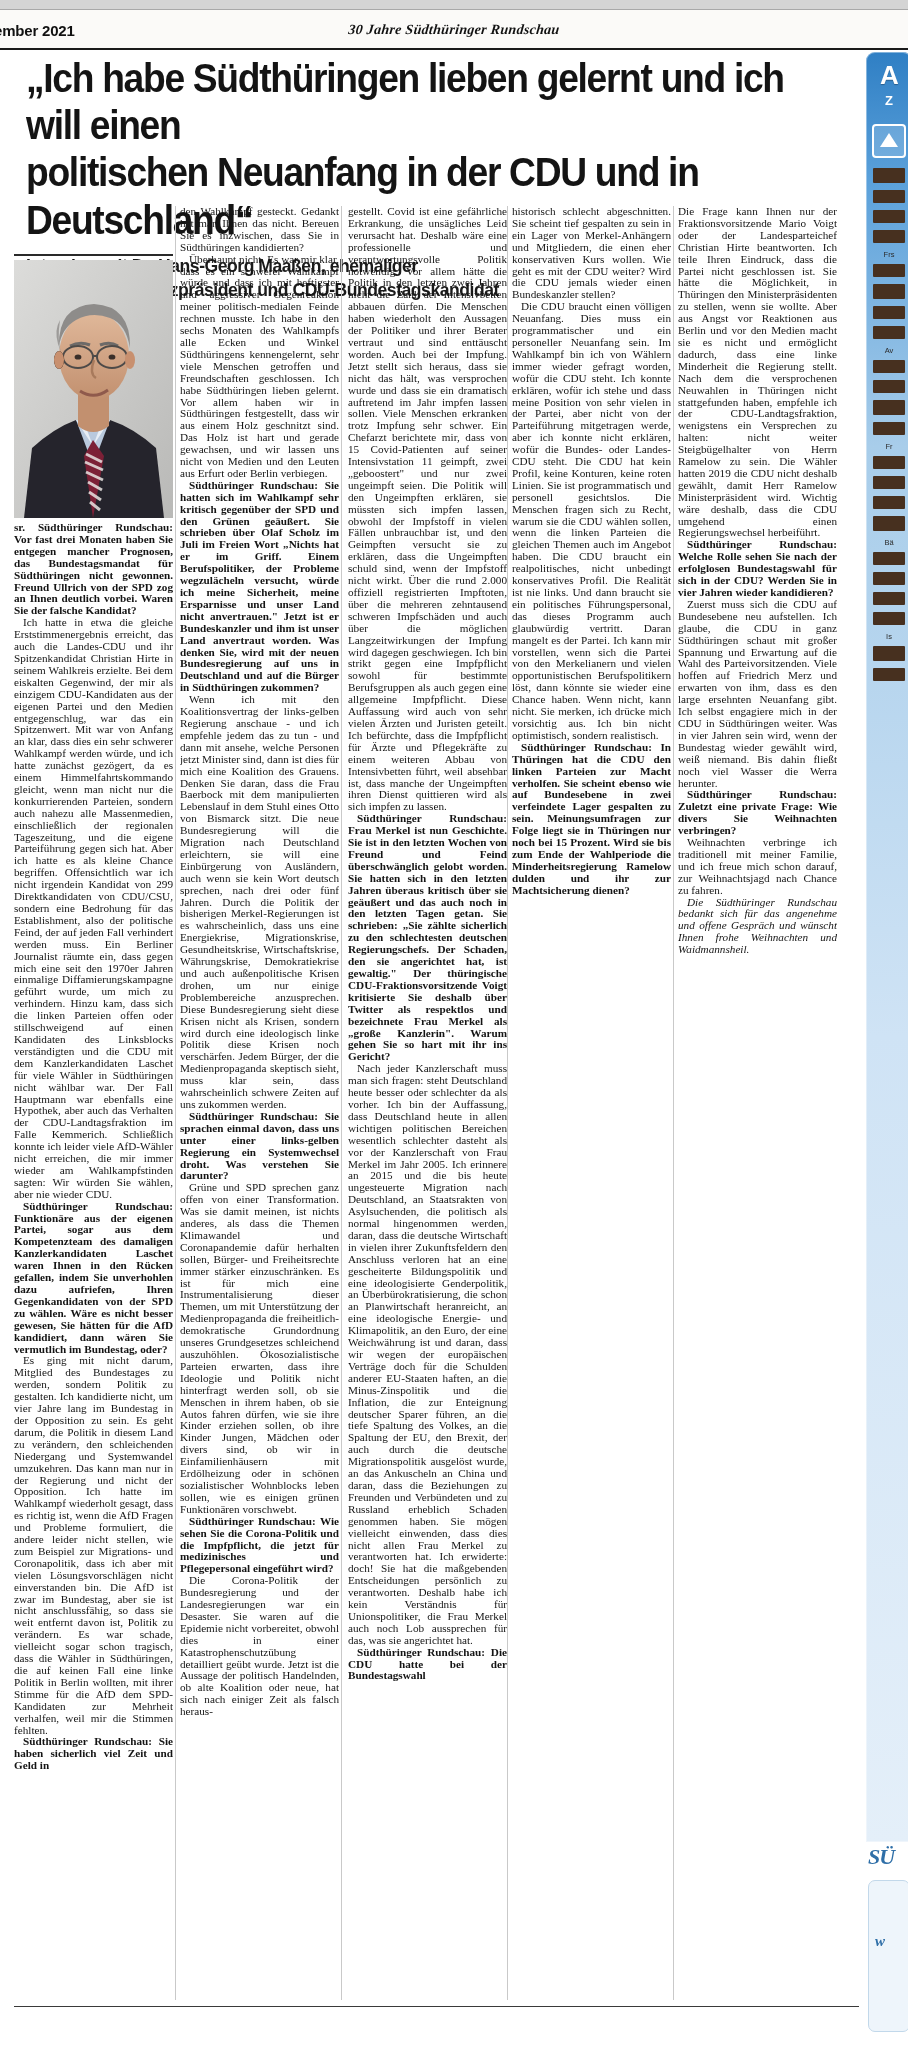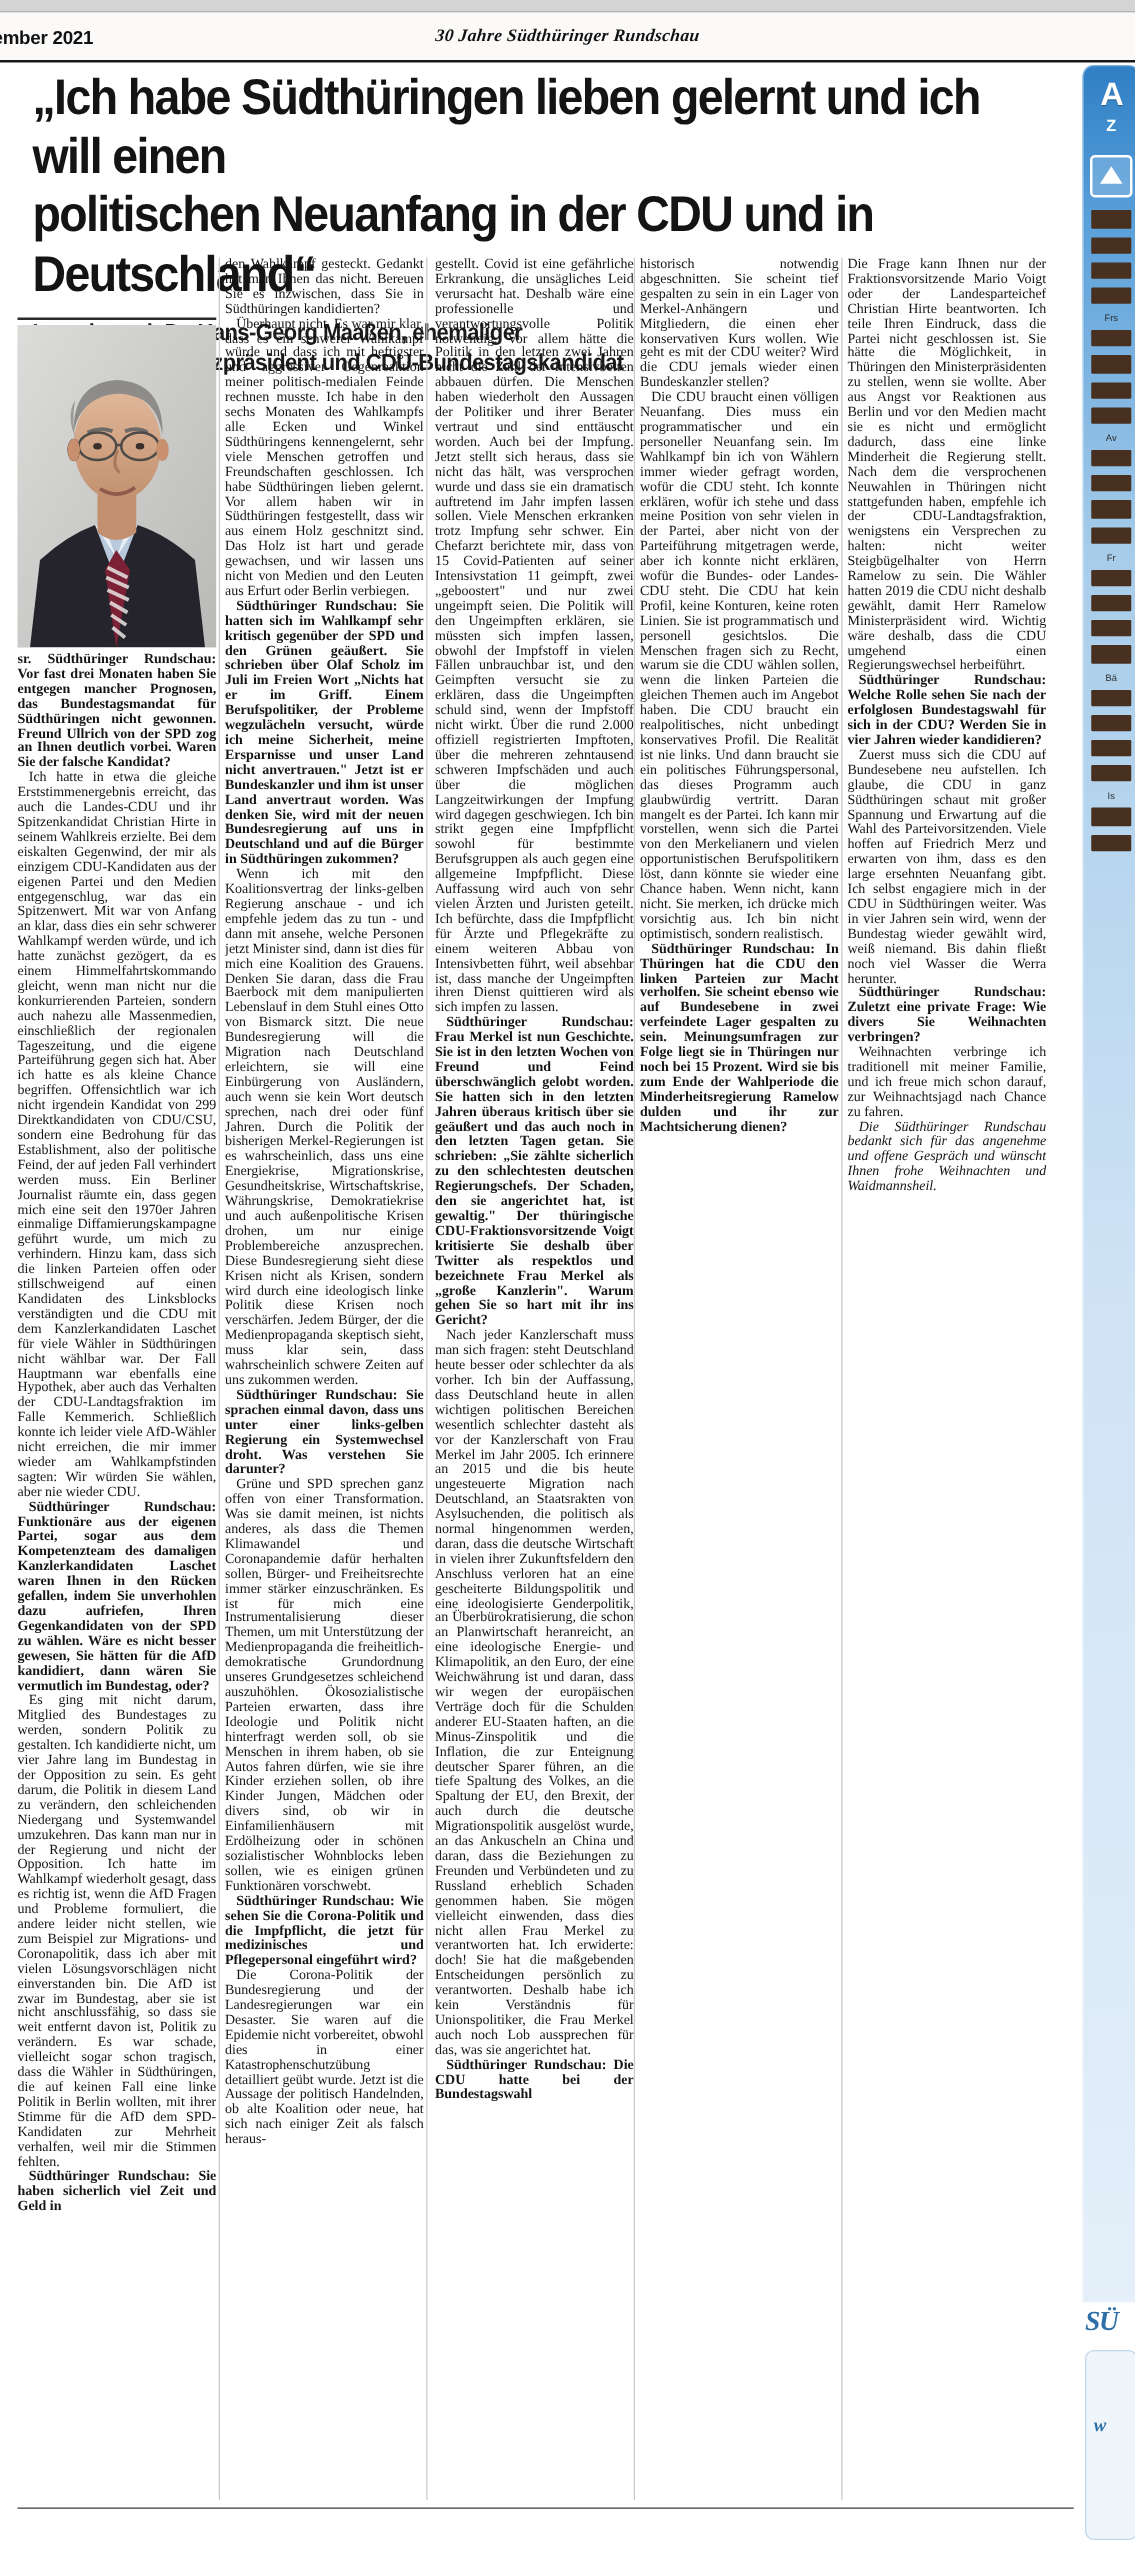--- a/index.html
+++ b/index.html
@@ -352,21 +352,21 @@
       <p><b class="dl">Südthüringer Rundschau: Wie sehen Sie die Corona-Politik und die Impfpflicht, die jetzt für medizinisches und Pflegepersonal eingeführt wird?</b></p>
       <p>Die Corona-Politik der Bundesregierung und der Landesregierungen war ein Desaster. Sie waren auf die Epidemie nicht vorbereitet, obwohl dies in einer Katastrophenschutzübung detailliert geübt wurde. Jetzt ist die Aussage der politisch Handelnden, ob alte Koalition oder neue, hat sich nach einiger Zeit als falsch heraus-</p>
     </div>
   <div class="col" id="col3">
       <p class="noind">gestellt. Covid ist eine gefährliche Erkrankung, die unsägliches Leid verursacht hat. Deshalb wäre eine professionelle und verantwortungsvolle Politik notwendig. Vor allem hätte die Politik in den letzten zwei Jahren nicht die Zahl der Intensivbetten abbauen dürfen. Die Menschen haben wiederholt den Aussagen der Politiker und ihrer Berater vertraut und sind enttäuscht worden. Auch bei der Impfung. Jetzt stellt sich heraus, dass sie nicht das hält, was versprochen wurde und dass sie ein dramatisch auftretend im Jahr impfen lassen sollen. Viele Menschen erkranken trotz Impfung sehr schwer. Ein Chefarzt berichtete mir, dass von 15 Covid-Patienten auf seiner Intensivstation 11 geimpft, zwei „geboostert" und nur zwei ungeimpft seien. Die Politik will den Ungeimpften erklären, sie müssten sich impfen lassen, obwohl der Impfstoff in vielen Fällen unbrauchbar ist, und den Geimpften versucht sie zu erklären, dass die Ungeimpften schuld sind, wenn der Impfstoff nicht wirkt. Über die rund 2.000 offiziell registrierten Impftoten, über die mehreren zehntausend schweren Impfschäden und auch über die möglichen Langzeitwirkungen der Impfung wird dagegen geschwiegen. Ich bin strikt gegen eine Impfpflicht sowohl für bestimmte Berufsgruppen als auch gegen eine allgemeine Impfpflicht. Diese Auffassung wird auch von sehr vielen Ärzten und Juristen geteilt. Ich befürchte, dass die Impfpflicht für Ärzte und Pflegekräfte zu einem weiteren Abbau von Intensivbetten führt, weil absehbar ist, dass manche der Ungeimpften ihren Dienst quittieren wird als sich impfen zu lassen.</p>
       <p><b class="dl">Südthüringer Rundschau: Frau Merkel ist nun Geschichte. Sie ist in den letzten Wochen von Freund und Feind überschwänglich gelobt worden. Sie hatten sich in den letzten Jahren überaus kritisch über sie geäußert und das auch noch in den letzten Tagen getan. Sie schrieben: „Sie zählte sicherlich zu den schlechtesten deutschen Regierungschefs. Der Schaden, den sie angerichtet hat, ist gewaltig." Der thüringische CDU-Fraktionsvorsitzende Voigt kritisierte Sie deshalb über Twitter als respektlos und bezeichnete Frau Merkel als „große Kanzlerin". Warum gehen Sie so hart mit ihr ins Gericht?</b></p>
       <p>Nach jeder Kanzlerschaft muss man sich fragen: steht Deutschland heute besser oder schlechter da als vorher. Ich bin der Auffassung, dass Deutschland heute in allen wichtigen politischen Bereichen wesentlich schlechter dasteht als vor der Kanzlerschaft von Frau Merkel im Jahr 2005. Ich erinnere an 2015 und die bis heute ungesteuerte Migration nach Deutschland, an Staatsrakten von Asylsuchenden, die politisch als normal hingenommen werden, daran, dass die deutsche Wirtschaft in vielen ihrer Zukunftsfeldern den Anschluss verloren hat an eine gescheiterte Bildungspolitik und eine ideologisierte Genderpolitik, an Überbürokratisierung, die schon an Planwirtschaft heranreicht, an eine ideologische Energie- und Klimapolitik, an den Euro, der eine Weichwährung ist und daran, dass wir wegen der europäischen Verträge doch für die Schulden anderer EU-Staaten haften, an die Minus-Zinspolitik und die Inflation, die zur Enteignung deutscher Sparer führen, an die tiefe Spaltung des Volkes, an die Spaltung der EU, den Brexit, der auch durch die deutsche Migrationspolitik ausgelöst wurde, an das Ankuscheln an China und daran, dass die Beziehungen zu Freunden und Verbündeten und zu Russland erheblich Schaden genommen haben. Sie mögen vielleicht einwenden, dass dies nicht allen Frau Merkel zu verantworten hat. Ich erwiderte: doch! Sie hat die maßgebenden Entscheidungen persönlich zu verantworten. Deshalb habe ich kein Verständnis für Unionspolitiker, die Frau Merkel auch noch Lob aussprechen für das, was sie angerichtet hat.</p>
       <p><b class="dl">Südthüringer Rundschau: Die CDU hatte bei der Bundestagswahl</b></p>
     </div>
   <div class="col" id="col4">
-      <p class="noind">historisch notwendig abgeschnitten. Sie scheint tief gespalten zu sein in ein Lager von Merkel-Anhängern und Mitgliedern, die einen eher konservativen Kurs wollen. Wie geht es mit der CDU weiter? Wird die CDU jemals wieder einen Bundeskanzler stellen?</p>
+      <p class="noind">historisch schlecht abgeschnitten. Sie scheint tief gespalten zu sein in ein Lager von Merkel-Anhängern und Mitgliedern, die einen eher konservativen Kurs wollen. Wie geht es mit der CDU weiter? Wird die CDU jemals wieder einen Bundeskanzler stellen?</p>
       <p>Die CDU braucht einen völligen Neuanfang. Dies muss ein programmatischer und ein personeller Neuanfang sein. Im Wahlkampf bin ich von Wählern immer wieder gefragt worden, wofür die CDU steht. Ich konnte erklären, wofür ich stehe und dass meine Position von sehr vielen in der Partei, aber nicht von der Parteiführung mitgetragen werde, aber ich konnte nicht erklären, wofür die Bundes- oder Landes-CDU steht. Die CDU hat kein Profil, keine Konturen, keine roten Linien. Sie ist programmatisch und personell gesichtslos. Die Menschen fragen sich zu Recht, warum sie die CDU wählen sollen, wenn die linken Parteien die gleichen Themen auch im Angebot haben. Die CDU braucht ein realpolitisches, nicht unbedingt konservatives Profil. Die Realität ist nie links. Und dann braucht sie ein politisches Führungspersonal, das dieses Programm auch glaubwürdig vertritt. Daran mangelt es der Partei. Ich kann mir vorstellen, wenn sich die Partei von den Merkelianern und vielen opportunistischen Berufspolitikern löst, dann könnte sie wieder eine Chance haben. Wenn nicht, kann nicht. Sie merken, ich drücke mich vorsichtig aus. Ich bin nicht optimistisch, sondern realistisch.</p>
       <p><b class="dl">Südthüringer Rundschau: In Thüringen hat die CDU den linken Parteien zur Macht verholfen. Sie scheint ebenso wie auf Bundesebene in zwei verfeindete Lager gespalten zu sein. Meinungsumfragen zur Folge liegt sie in Thüringen nur noch bei 15 Prozent. Wird sie bis zum Ende der Wahlperiode die Minderheitsregierung Ramelow dulden und ihr zur Machtsicherung dienen?</b></p>
     </div>
   <div class="col" id="col5">
       <p class="noind">Die Frage kann Ihnen nur der Fraktionsvorsitzende Mario Voigt oder der Landesparteichef Christian Hirte beantworten. Ich teile Ihren Eindruck, dass die Partei nicht geschlossen ist. Sie hätte die Möglichkeit, in Thüringen den Ministerpräsidenten zu stellen, wenn sie wollte. Aber aus Angst vor Reaktionen aus Berlin und vor den Medien macht sie es nicht und ermöglicht dadurch, dass eine linke Minderheit die Regierung stellt. Nach dem die versprochenen Neuwahlen in Thüringen nicht stattgefunden haben, empfehle ich der CDU-Landtagsfraktion, wenigstens ein Versprechen zu halten: nicht weiter Steigbügelhalter von Herrn Ramelow zu sein. Die Wähler hatten 2019 die CDU nicht deshalb gewählt, damit Herr Ramelow Ministerpräsident wird. Wichtig wäre deshalb, dass die CDU umgehend einen Regierungswechsel herbeiführt.</p>
       <p><b class="dl">Südthüringer Rundschau: Welche Rolle sehen Sie nach der erfolglosen Bundestagswahl für sich in der CDU? Werden Sie in vier Jahren wieder kandidieren?</b></p>
       <p>Zuerst muss sich die CDU auf Bundesebene neu aufstellen. Ich glaube, die CDU in ganz Südthüringen schaut mit großer Spannung und Erwartung auf die Wahl des Parteivorsitzenden. Viele hoffen auf Friedrich Merz und erwarten von ihm, dass es den large ersehnten Neuanfang gibt. Ich selbst engagiere mich in der CDU in Südthüringen weiter. Was in vier Jahren sein wird, wenn der Bundestag wieder gewählt wird, weiß niemand. Bis dahin fließt noch viel Wasser die Werra herunter.</p>
       <p><b class="dl">Südthüringer Rundschau: Zuletzt eine private Frage: Wie divers Sie Weihnachten verbringen?</b></p>
       <p>Weihnachten verbringe ich traditionell mit meiner Familie, und ich freue mich schon darauf, zur Weihnachtsjagd nach Chance zu fahren.</p>
       <p><i>Die Südthüringer Rundschau bedankt sich für das angenehme und offene Gespräch und wünscht Ihnen frohe Weihnachten und Waidmannsheil.</i></p>

